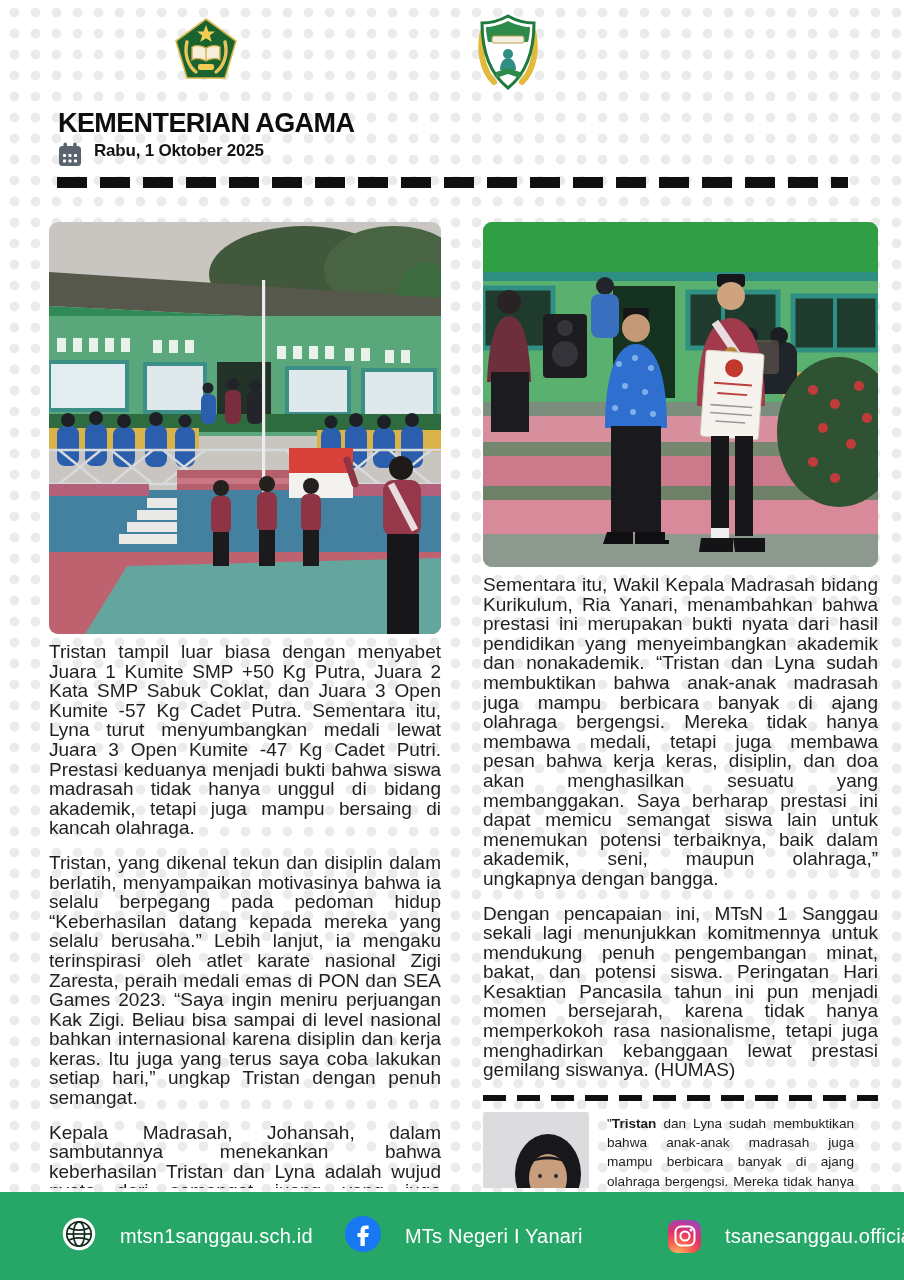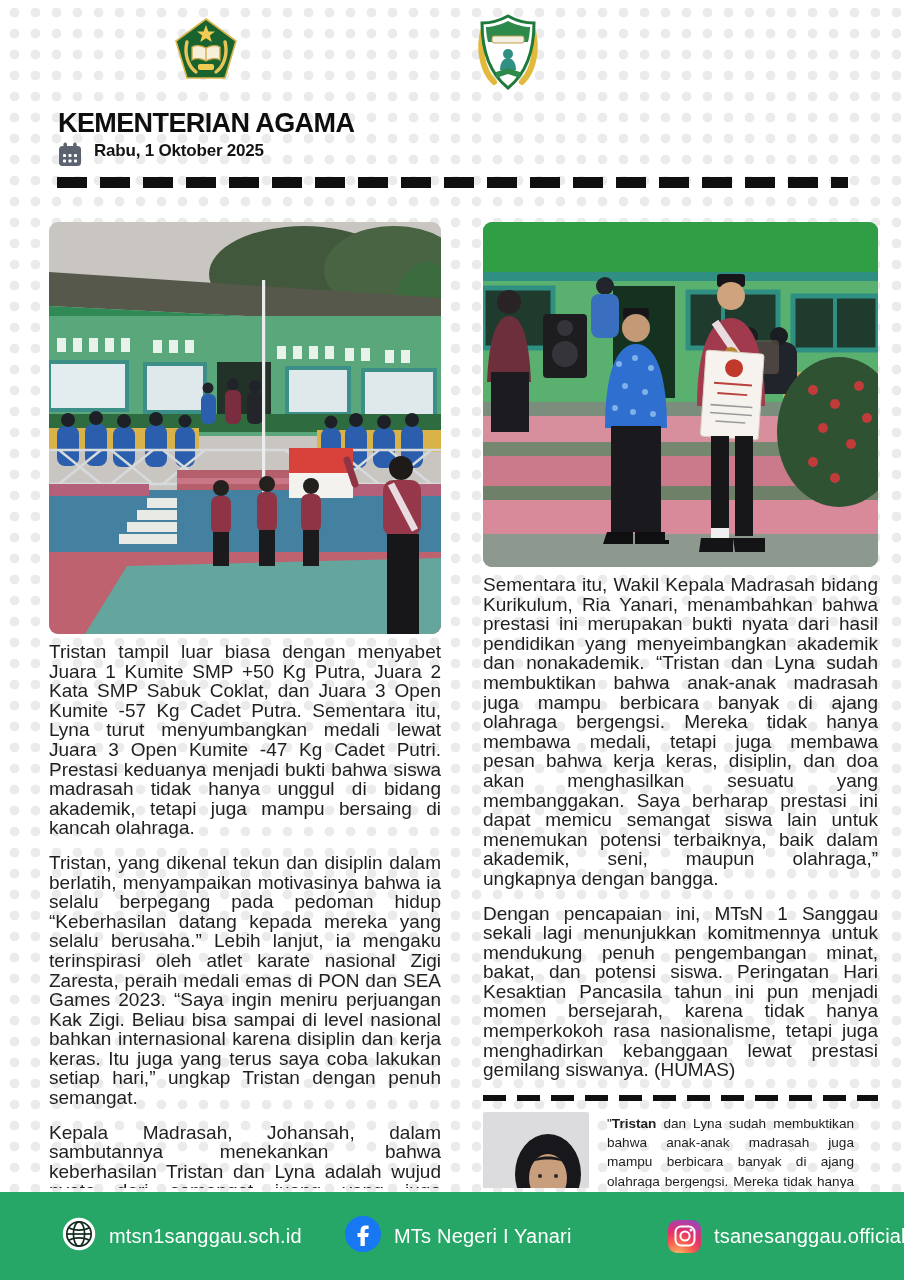--- a/index.html
+++ b/index.html
@@ -31,21 +31,21 @@
   .divider-thin{width:100%;height:6px;margin:1px 0 11px 0;
     background:repeating-linear-gradient(90deg,#101010 0 23px,transparent 23px 34px);}
   
   .quote-row{display:flex;gap:18px;}
   .quote-photo{position:relative;width:106px;height:175px;flex:0 0 auto;overflow:hidden;border-radius:2px;}
   .quote-caption{position:absolute;left:0;right:0;bottom:10px;text-align:center;color:#ffffff;
     font-weight:700;font-size:11.5px;line-height:15px;text-shadow:0 1px 2px rgba(0,0,0,0.85);}
   .quote-text{margin:2px 0 0 0;width:247px;font-size:13.6px;line-height:19.3px;text-align:justify;color:#1f1f22;}
   
   .footer{position:absolute;left:0;top:1192px;width:904px;height:88px;background:#27a767;z-index:5;}
-  .footer-item{position:absolute;top:0;height:88px;display:flex;align-items:center;gap:13px;color:#ffffff;}
+  .footer-item{position:absolute;top:0;height:88px;display:flex;align-items:center;gap:24px;color:#ffffff;}
   .footer-label{font-size:20px;letter-spacing:0.2px;white-space:nowrap;}
   .fi-web{left:62px;}
   .fi-fb{left:345px;}
   .fi-ig{left:668px;}
   .ig-badge{width:33px;height:33px;border-radius:9px;display:flex;align-items:center;justify-content:center;
     background:radial-gradient(circle at 30% 110%, #fdc468 0%, #f7604e 35%, #e1306c 60%, #a843af 85%, #7b47c0 100%);}
 </style>
 </head>
 <body>
 

